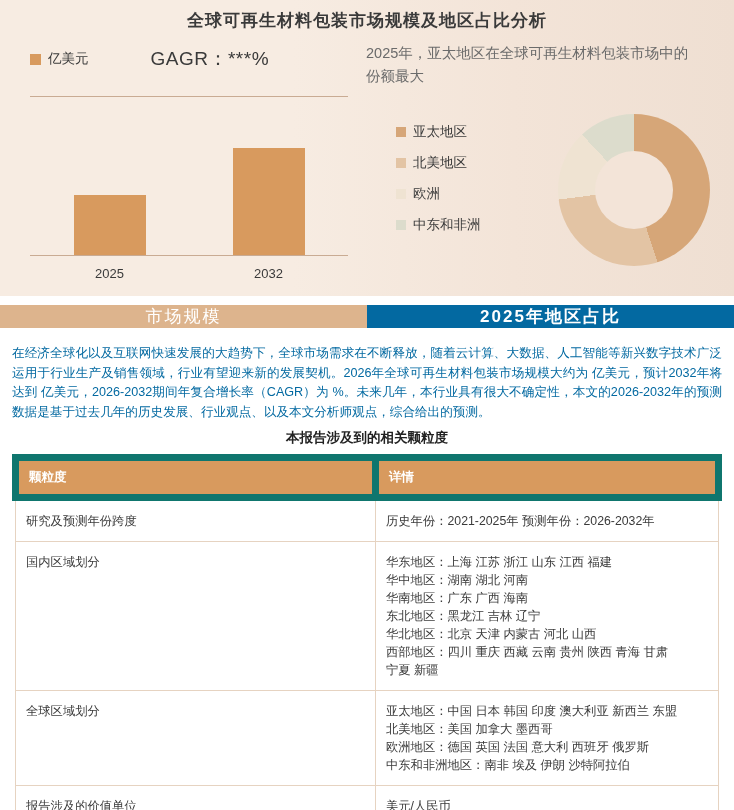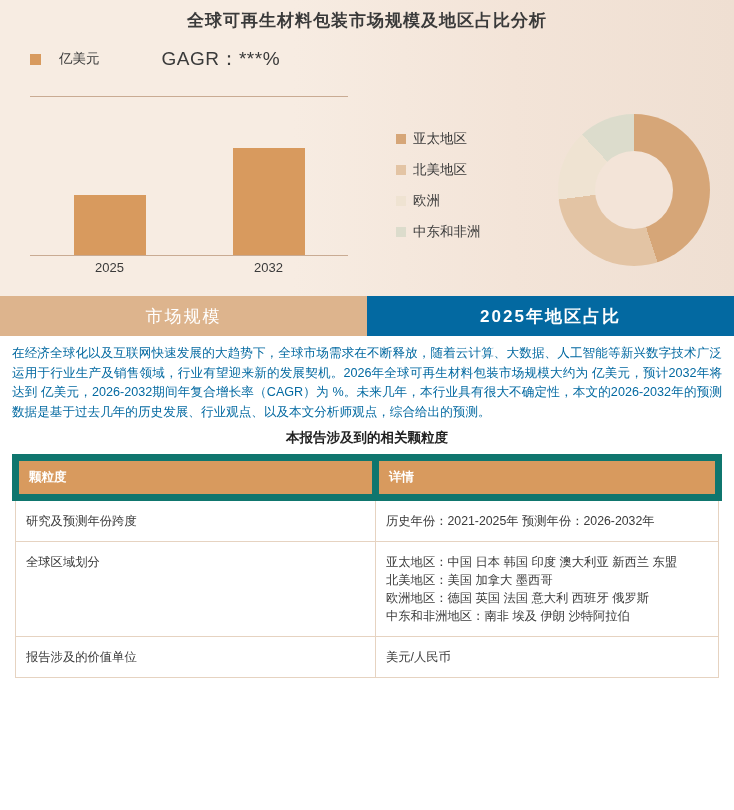--- a/index.html
+++ b/index.html
@@ -39,21 +39,21 @@
     display: flex;
     align-items: center;
     padding-left: 16px;
     height: 34px;
   }
   .legend-swatch {
     width: 11px; height: 11px;
     background: #d89a5e;
     margin-right: 7px;
   }
-  .legend-label { font-size: 13.5px; color: #3a3a3a; margin-left: 11px; }
+  .legend-label { font-size: 13.5px; color: #3a3a3a; }
   .cagr {
     margin-left: 62px;
     font-size: 19px;
     color: #3a3a3a;
     letter-spacing: .5px;
   }
   .plot {
     position: absolute;
     left: 16px; top: 54px;
     width: 318px; height: 160px;
@@ -64,42 +64,42 @@
     position: absolute;
     left: 0; right: 0; bottom: 0; top: 0;
     display: flex;
     align-items: flex-end;
     justify-content: space-around;
   }
   .bar-wrap { width: 120px; display: flex; justify-content: center; align-items: flex-end; height: 100%; }
   .bar { width: 72px; background: #d89a5e; }
   .x-labels {
     position: absolute;
-    left: 16px; top: 218px;
+    left: 16px; top: 224px;
     width: 318px;
     display: flex;
     justify-content: space-around;
   }
   .x-label { width: 120px; text-align: center; font-size: 13px; color: #3a3a3a; }
 
   
   .chart-right {
     position: absolute;
     left: 366px; top: 42px;
     width: 360px; height: 248px;
   }
   .right-head {
     font-size: 14.5px;
     color: #6b6b6b;
     line-height: 23px;
     width: 330px;
   }
   .donut-legend {
     position: absolute;
-    left: 30px; top: 88px;
+    left: 30px; top: 81px;
     width: 120px;
   }
   .dl-item { display: flex; align-items: flex-start; margin-bottom: 13px; }
   .dl-swatch { width: 10px; height: 10px; margin-right: 7px; margin-top: 4px; flex: none; }
   .dl-label { font-size: 13.5px; color: #3a3a3a; line-height: 18px; }
   .donut {
     position: absolute;
     right: 16px; top: 72px;
     width: 152px; height: 152px;
     border-radius: 50%;
@@ -107,21 +107,21 @@
   .donut-hole {
     position: absolute;
     left: 50%; top: 50%;
     width: 78px; height: 78px;
     margin: -39px 0 0 -39px;
     background: #f3e4d8;
     border-radius: 50%;
   }
 
   
-  .strips { display: flex; height: 40px; }
+  .strips { display: flex; height: 40px; align-items: center; }
   .strip {
     flex: 1;
     display: flex;
     align-items: center;
     justify-content: center;
     font-size: 17px;
     color: #ffffff;
     letter-spacing: 2px;
   }
   .strip-a { background: #ddb48d; }
@@ -194,20 +194,21 @@
           </div>
         </div>
       </div>
       <div class="x-labels">
         <div class="x-label">2025</div>
         <div class="x-label">2032</div>
       </div>
     </div>
 
     <div class="chart-right">
+      <div class="right-head">2025年，亚太地区在全球可再生材料包装市场中的份额最大</div>
 
       <div class="donut-legend">
         <div class="dl-item">
           <span class="dl-swatch" style="background:#d6a678"></span>
           <span class="dl-label">亚太地区</span>
         </div>
         <div class="dl-item">
           <span class="dl-swatch" style="background:#e3c4a4"></span>
           <span class="dl-label">北美地区</span>
         </div>
@@ -243,20 +244,32 @@
       </tr>
     </thead>
     <tbody>
       <tr>
         <td>研究及预测年份跨度</td>
         <td class="cell-lines">
           <div>历史年份：2021-2025年  预测年份：2026-2032年</div>
         </td>
       </tr>
       <tr>
+        <td>国内区域划分</td>
+        <td class="cell-lines">
+          <div>华东地区：上海  江苏  浙江  山东  江西  福建</div>
+          <div>华中地区：湖南  湖北  河南</div>
+          <div>华南地区：广东  广西  海南</div>
+          <div>东北地区：黑龙江  吉林  辽宁</div>
+          <div>华北地区：北京  天津  内蒙古  河北  山西</div>
+          <div>西部地区：四川  重庆  西藏  云南  贵州  陕西  青海  甘肃</div>
+          <div>宁夏  新疆</div>
+        </td>
+      </tr>
+      <tr>
         <td>全球区域划分</td>
         <td class="cell-lines">
           <div>亚太地区：中国  日本  韩国  印度  澳大利亚  新西兰  东盟</div>
           <div>北美地区：美国  加拿大  墨西哥</div>
           <div>欧洲地区：德国  英国  法国  意大利  西班牙  俄罗斯</div>
           <div>中东和非洲地区：南非  埃及  伊朗  沙特阿拉伯</div>
         </td>
       </tr>
       <tr>
         <td>报告涉及的价值单位</td>

